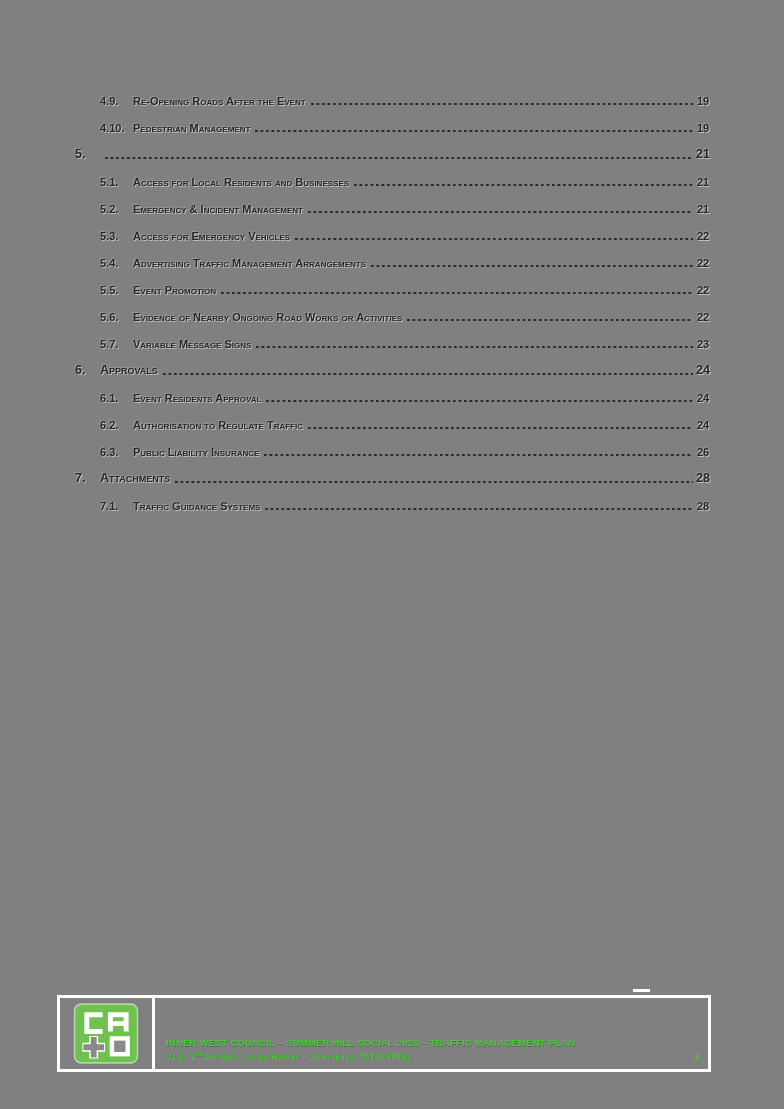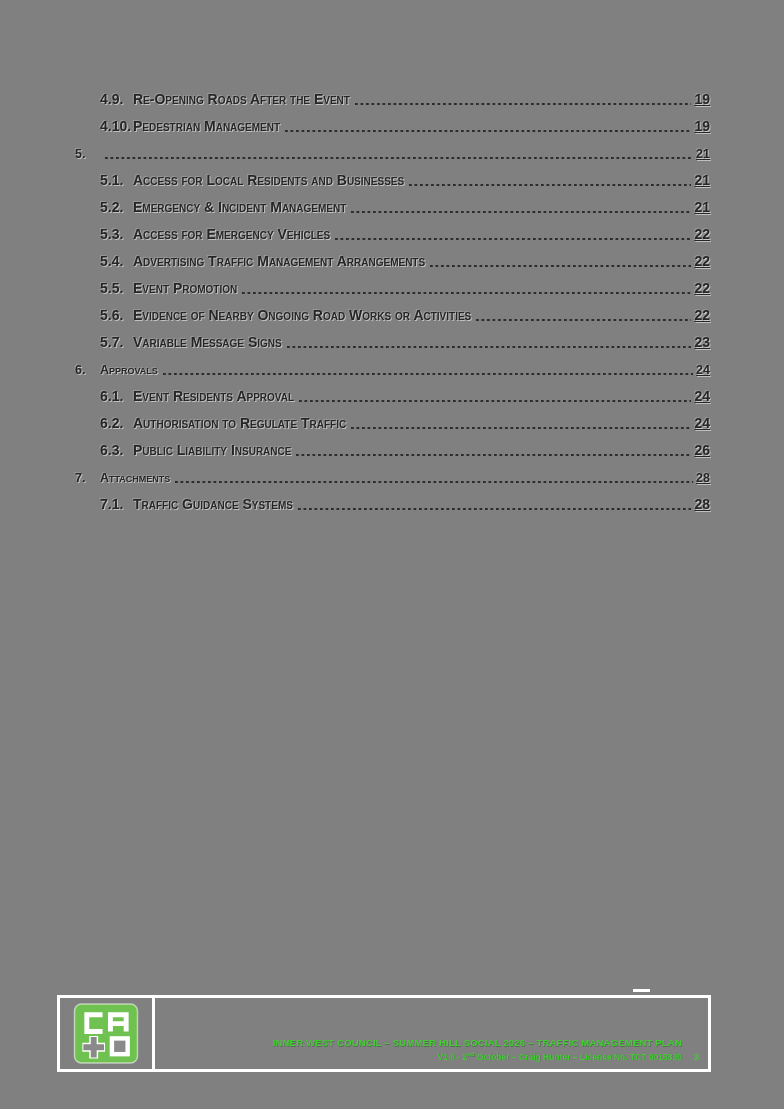--- a/index.html
+++ b/index.html
@@ -25,37 +25,36 @@
     white-space: nowrap;
   }
   .toc-num   { flex: none; }
   .toc-title { flex: none; }
   .toc-leader {
     flex: 1 1 auto; min-width: 10px;
     height: 4px; margin: 0 3px 1px 5px;
     background-image: radial-gradient(circle at 1.3px 2px, #2c2c2c 1.15px, rgba(0,0,0,0) 1.35px);
     background-size: 5.5px 4px; background-repeat: repeat-x;
   }
-  .toc-page { flex: none; min-width: 14px; text-align: right; text-decoration: underline; }
-  .lvl2 { padding-left: 25px; font-size: 14px; }
+  .toc-page { flex: none; min-width: 14px; text-align: center; }
+  .lvl2 { padding-left: 25px; font-size: 11px; }
   .lvl2 .toc-num { width: 33px; }
   .lvl1 { font-size: 12.5px; }
   .lvl1 .toc-num { width: 25px; }
 
   
   .footer-dash {
     position: absolute; left: 633px; top: 989px;
     width: 17px; height: 3px; background: #ffffff;
   }
   .footer {
     position: absolute; left: 57px; top: 995px;
     width: 654px; height: 77px;
     border: 3px solid #ffffff; box-sizing: border-box;
     display: flex;
-    text-align: right;
   }
   .logo-cell {
     flex: none; width: 95px;
     border-right: 3px solid #ffffff; box-sizing: border-box;
     display: flex; align-items: center; justify-content: center;
   }
   .logo { width: 66px; height: 61px; display: block; }
   .text-cell {
     flex: 1; position: relative;
     display: flex; flex-direction: column; justify-content: flex-end;

